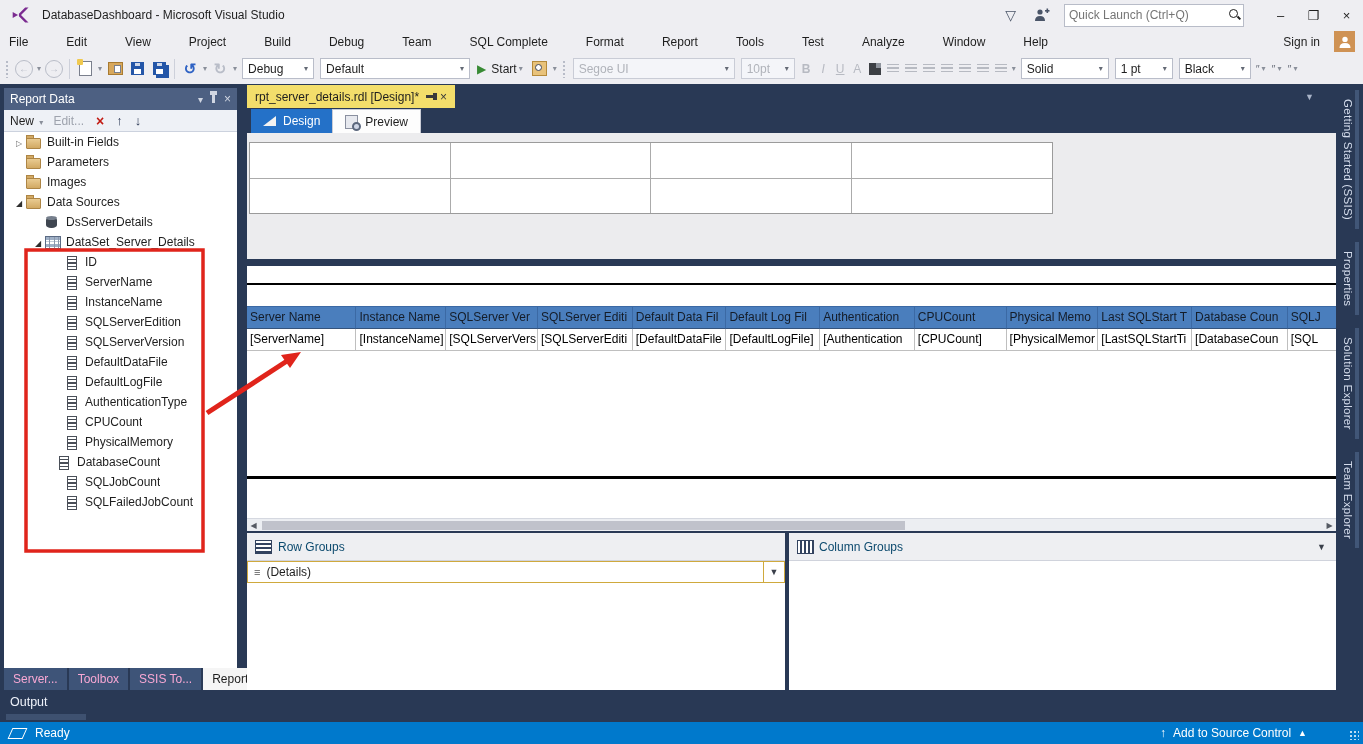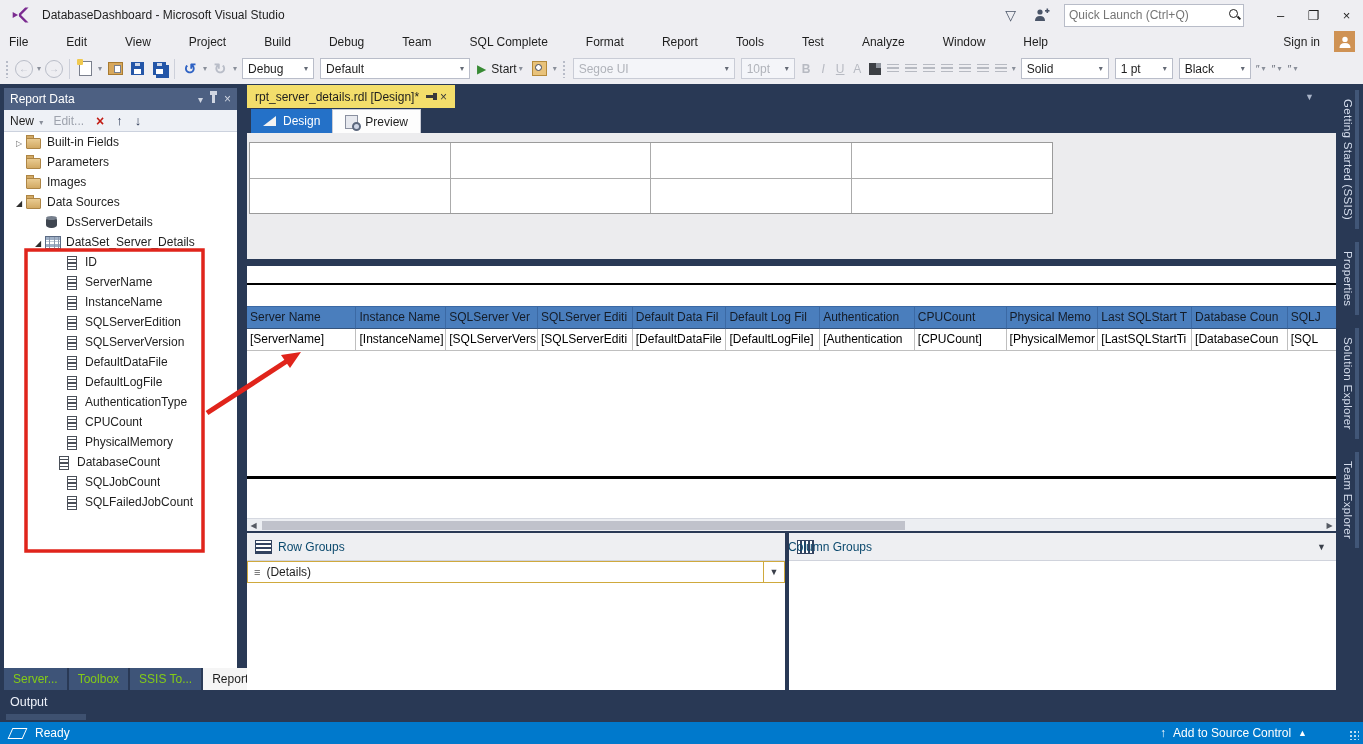--- a/index.html
+++ b/index.html
@@ -79,21 +79,21 @@
   .tree-row[data-icon="database"] .ticon::before{content:"";position:absolute;left:1px;top:1px;width:11px;height:4px;background:#767f8c;border-radius:50%;z-index:1;}
   .tree-row[data-icon="dataset"] .ticon::after{content:"";position:absolute;left:0;top:1px;width:14px;height:11px;background:
       repeating-linear-gradient(to right,transparent 0 3.4px,#8a97ac 3.4px 4.4px),
       repeating-linear-gradient(to bottom,#9fb0c6 0 3px,transparent 3px 4px,#c3ccd9 4px 4.8px,transparent 4.8px 7px),#fff;
       border:1px solid #5b6b84;}
   .tree-row[data-icon="field"] .ticon::after{content:"";position:absolute;left:3px;top:1px;width:8px;height:12px;border:1px solid #4a4f58;background:repeating-linear-gradient(to bottom,#fff 0 2px,#4a4f58 2px 3.4px);}
   .tlabel{overflow:hidden;}
 
   
   .ltabs{left:4px;top:668px;height:22px;display:flex;gap:2px;}
-  .ltab{height:22px;padding:0 9px;font-size:12px;display:flex;align-items:center;background:#3e5478;color:#84cc16;}
+  .ltab{height:22px;padding:0 9px;font-size:12px;display:flex;align-items:center;background:#3e5478;color:#f9a8d4;}
   .ltab.active{background:#f5f5f5;color:#1e1e1e;}
 
   
   .docarea{left:247px;top:84px;width:1089px;height:606px;}
   .doc-tab{position:absolute;left:0;top:1px;height:23px;background:#f3de6b;color:#1e1e1e;font-size:12px;display:flex;align-items:center;padding:0 8px;gap:9px;}
   .doc-tab .pin2{width:3px;height:7px;background:#3a3a3a;position:relative;transform:rotate(90deg);display:inline-block;}
   .doc-tab .pin2::before{content:"";position:absolute;left:-2px;top:-4px;width:7px;height:4px;background:#3a3a3a;}
   .doc-close{font-size:12px;color:#3a3a3a;}
   .well-dd{position:absolute;right:22px;top:8px;color:#a9b4c8;font-size:9px;}
   .view-tabs{position:absolute;left:4px;top:25px;height:24px;display:flex;}
@@ -524,21 +524,21 @@
     <span class="hs-arrow" style="left:0">◀</span>
     <span class="hs-thumb"></span>
     <span class="hs-arrow" style="right:0">▶</span>
   </div>
 
   <div class="grouping">
     <div class="grp-strip">
       <span class="rg-icon"></span>
       <span class="grp-label" style="left:31px">Row Groups</span>
       <span class="cg-icon"></span>
-      <span class="grp-label" style="left:541px">Column Groups</span>
+      <span class="grp-label" style="left:572px">Column Groups</span>
       <span class="cg-dd">▼</span>
     </div>
     <div class="grp-div"></div>
     <div class="details-row">
       <span class="details-eq">≡</span>
       <span>(Details)</span>
       <span class="details-dd">▼</span>
     </div>
   </div>
 </div>

